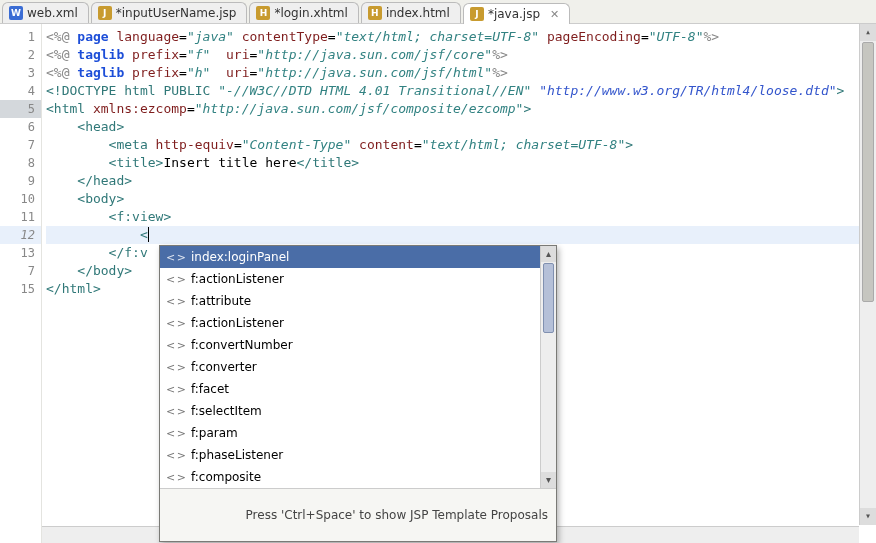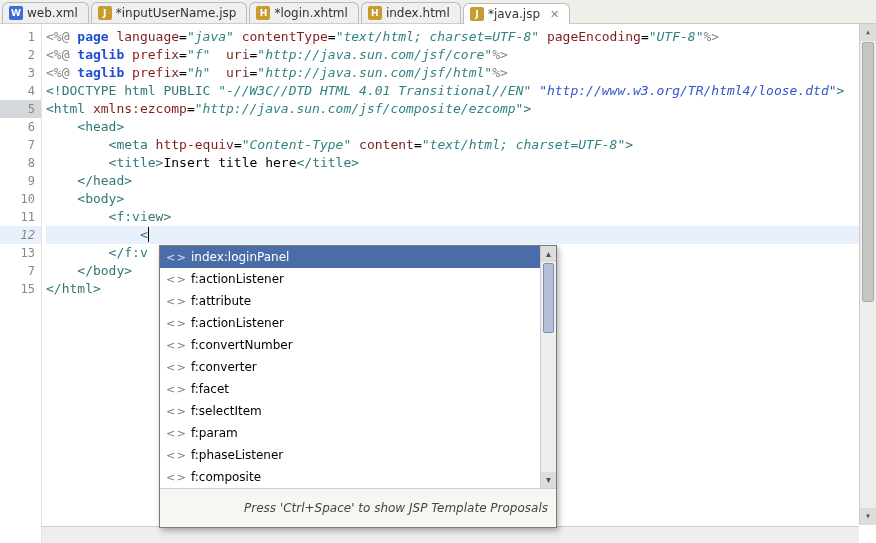--- a/index.html
+++ b/index.html
@@ -150,25 +150,24 @@
   .popup-item.selected .pic { color:#e0e6f2;}
   .popup-scroll {
     position:absolute; right:0; top:0; bottom:0; width:16px;
     background:#eee; border-left:1px solid #ccc;
   }
   .popup-scroll .thumb{ position:absolute; top:17px; left:2px; right:2px; height:70px; background:#b5c0d8; border:1px solid #8090b0; border-radius:2px;}
   .popup-scroll .arr{position:absolute;left:0;right:0;height:16px;background:#ddd;text-align:center;font-size:10px;color:#555;line-height:15px;}
   .popup-scroll .arr.up{top:0;} .popup-scroll .arr.dn{bottom:0;}
   .popup-hint {
     border-top:1px solid #ccc;
-    padding: 12px 8px;
+    padding: 19px 8px;
     text-align: right;
     color:#444;
     background:#f6f6f3;
-    font-style:italic;
   }
 </style>
 </head>
 <body>
 
 <div class="tabbar" id="tabbar">
     <div class="tab">
       <span class="ficon web">W</span>
       <span>web.xml</span>
     </div>

